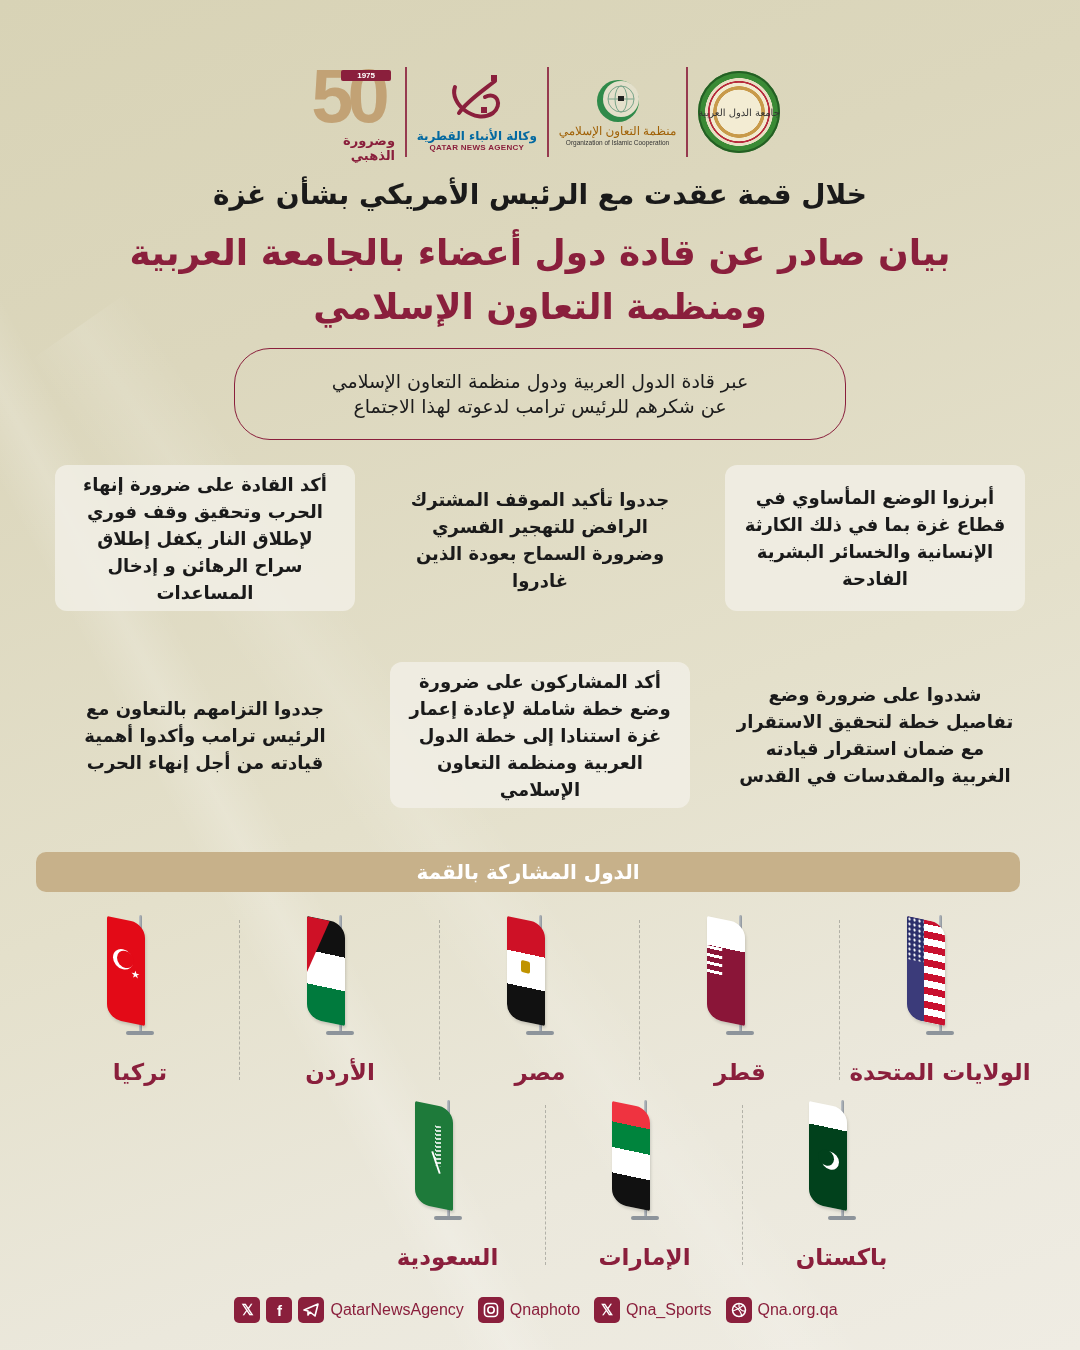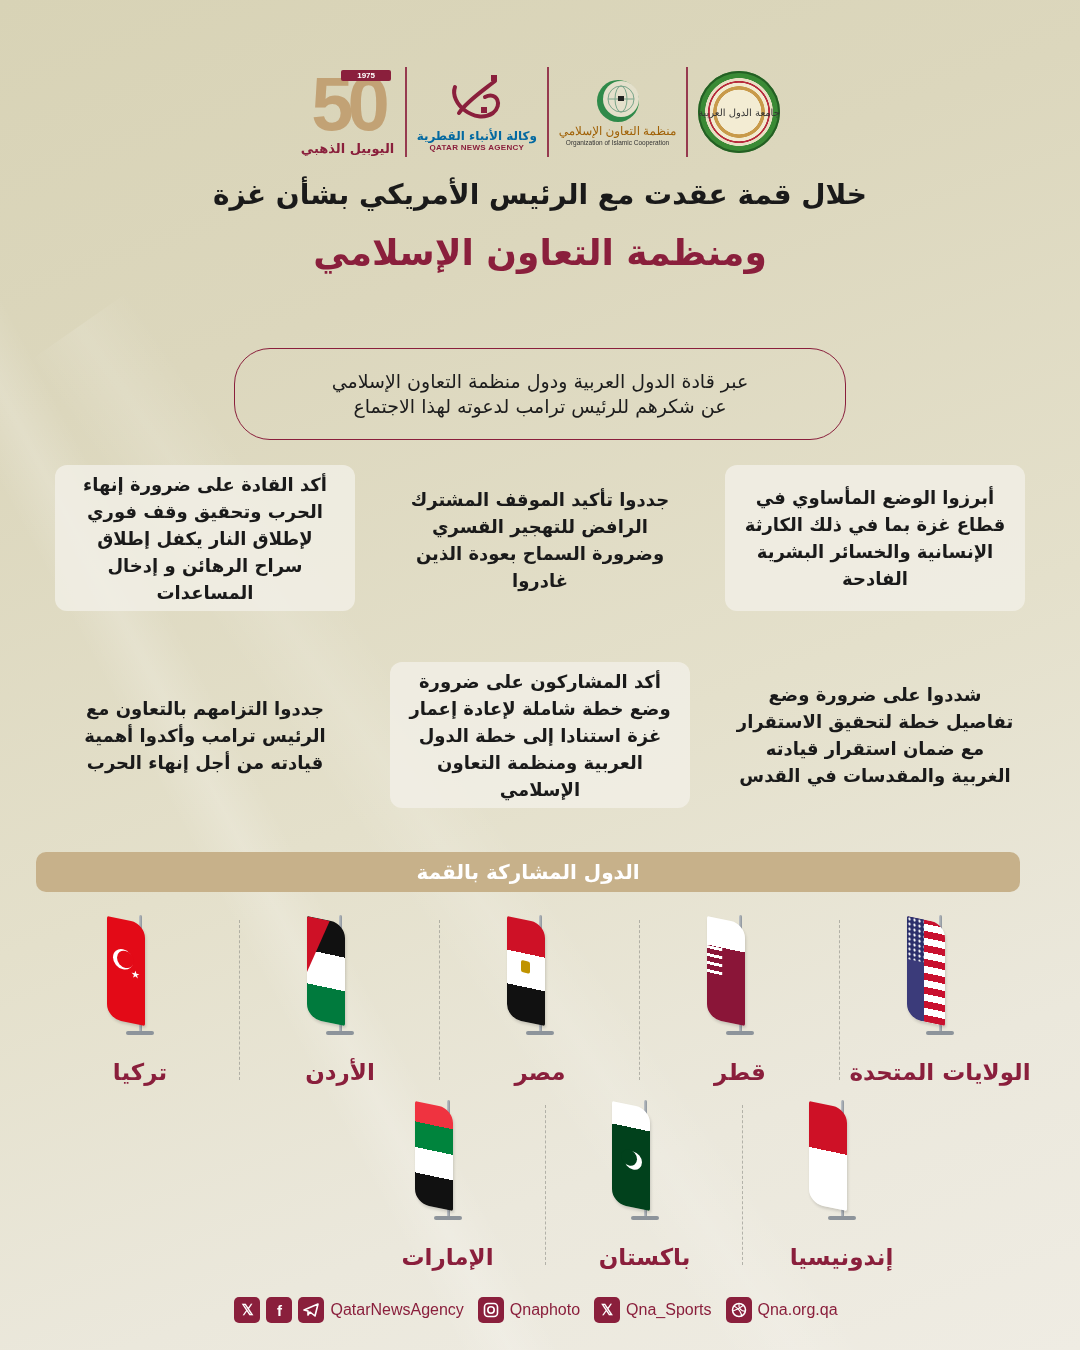--- a/index.html
+++ b/index.html
@@ -99,21 +99,21 @@
 </head>
 <body>
 
 <div class="beam b1"></div>
 <div class="beam b2"></div>
 
 <div class="logos">
   <div class="logo golden50">
     <span class="yr">1975</span>
     <span class="num">50</span>
-    <span class="sub">اليوبيل الذهبي</span>
+    <span class="sub">وضرورة الذهبي</span>
   </div>
   <div class="logo-sep"></div>
   <div class="logo qna-logo">
     <svg class="mark" viewBox="0 0 64 56">
       <path d="M10 14 C 4 30, 30 52, 48 40 C 58 32, 52 18, 40 24" fill="none" stroke="#8a1f3c" stroke-width="4" stroke-linecap="round"></path>
       <path d="M14 40 C 22 28, 40 16, 50 8" fill="none" stroke="#8a1f3c" stroke-width="4" stroke-linecap="round"></path>
       <rect x="46" y="2" width="6" height="6" fill="#8a1f3c"></rect>
       <rect x="36" y="34" width="6" height="6" fill="#8a1f3c"></rect>
     </svg>
     <span class="ar">وكالة الأنباء القطرية</span>
@@ -135,20 +135,21 @@
   <div class="logo-sep"></div>
   <div class="logo league-logo">
     <div class="emblem">
       <span>جامعة الدول العربية</span>
     </div>
   </div>
 </div>
 
 <div class="subtitle">خلال قمة عقدت مع الرئيس الأمريكي بشأن غزة</div>
 <div class="title">
+  <div>بيان صادر عن قادة دول أعضاء بالجامعة العربية</div>
   <div>ومنظمة التعاون الإسلامي</div>
 </div>
 
 <div class="intro">
   <div>عبر قادة الدول العربية ودول منظمة التعاون الإسلامي</div>
   <div>عن شكرهم  للرئيس ترامب لدعوته لهذا الاجتماع</div>
 </div>
 
 <div class="card boxed c1">أبرزوا الوضع المأساوي في قطاع غزة بما في ذلك الكارثة الإنسانية والخسائر البشرية الفادحة</div>
 <div class="card c2">جددوا تأكيد الموقف المشترك الرافض للتهجير القسري وضرورة السماح بعودة الذين غادروا</div>
@@ -214,42 +215,45 @@
     </div>
     <div class="cname">تركيا</div>
   </div>
 </div>
 
 <div class="row row2">
   <div class="country">
     <div class="flagstand">
       <div class="pole"></div>
         <div class="base"></div>
-      <div class="flag" style="background: linear-gradient(180deg, #ce1126 0 45%, #ffffff 45% 100%);"></div>
-    </div>
-    <div class="cname">إندونيسيا</div>
-  </div>
-  <div class="country">
-    <div class="flagstand">
-      <div class="pole"></div>
-        <div class="base"></div>
       <div class="flag" style="background: linear-gradient(180deg, #ffffff 0 22%, #01411c 22% 100%);">
         <div style="position:absolute;left:12px;top:46px;width:18px;height:18px;border-radius:50%;background:#fff;"></div>
         <div style="position:absolute;left:9px;top:45px;width:16px;height:16px;border-radius:50%;background:#01411c;"></div>
       </div>
     </div>
     <div class="cname">باكستان</div>
   </div>
   <div class="country">
     <div class="flagstand">
       <div class="pole"></div>
         <div class="base"></div>
       <div class="flag" style="background: linear-gradient(180deg, #ef3340 0 20%, #00843d 20% 45%, #ffffff 45% 70%, #111111 70% 100%);"></div>
     </div>
     <div class="cname">الإمارات</div>
+  </div>
+  <div class="country">
+    <div class="flagstand">
+      <div class="pole"></div>
+        <div class="base"></div>
+      <div class="flag" style="background:#1e7a3a;">
+        <div style="position:absolute;left:20px;top:20px;width:6px;height:40px;background:repeating-linear-gradient(180deg,#fff 0 2px,transparent 2px 4px);opacity:.8;"></div>
+        <div style="position:absolute;left:10px;top:56px;width:22px;height:2px;background:#fff;transform:rotate(70deg);"></div>
+      </div>
+    </div>
+    <div class="cname">السعودية</div>
   </div>
 </div>
 
 <div class="footer">
   <span class="sicon">𝕏</span>
   <span class="sicon">f</span>
   <span class="sicon">
     <svg width="16" height="16" viewBox="0 0 16 16">
         <path d="M1 8 L15 2 L12 14 L7 10 L5 13 L5 9 Z" fill="none" stroke="#fff" stroke-width="1.6" stroke-linejoin="round"></path>
       </svg>

